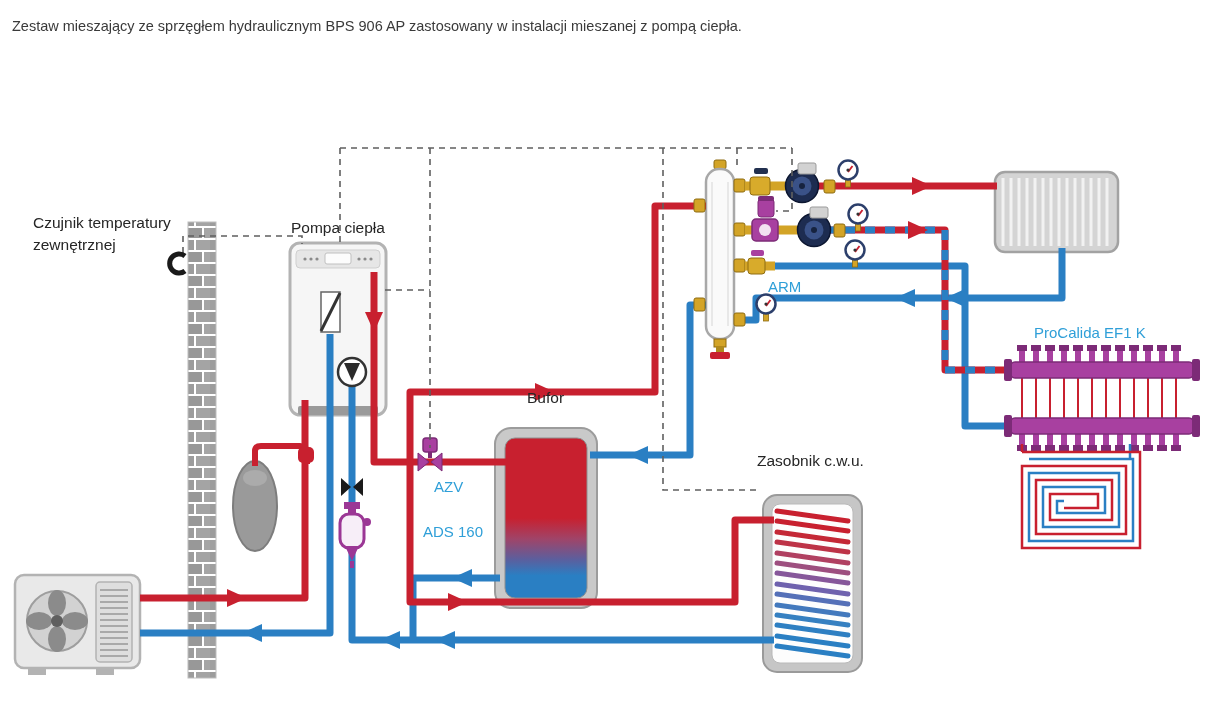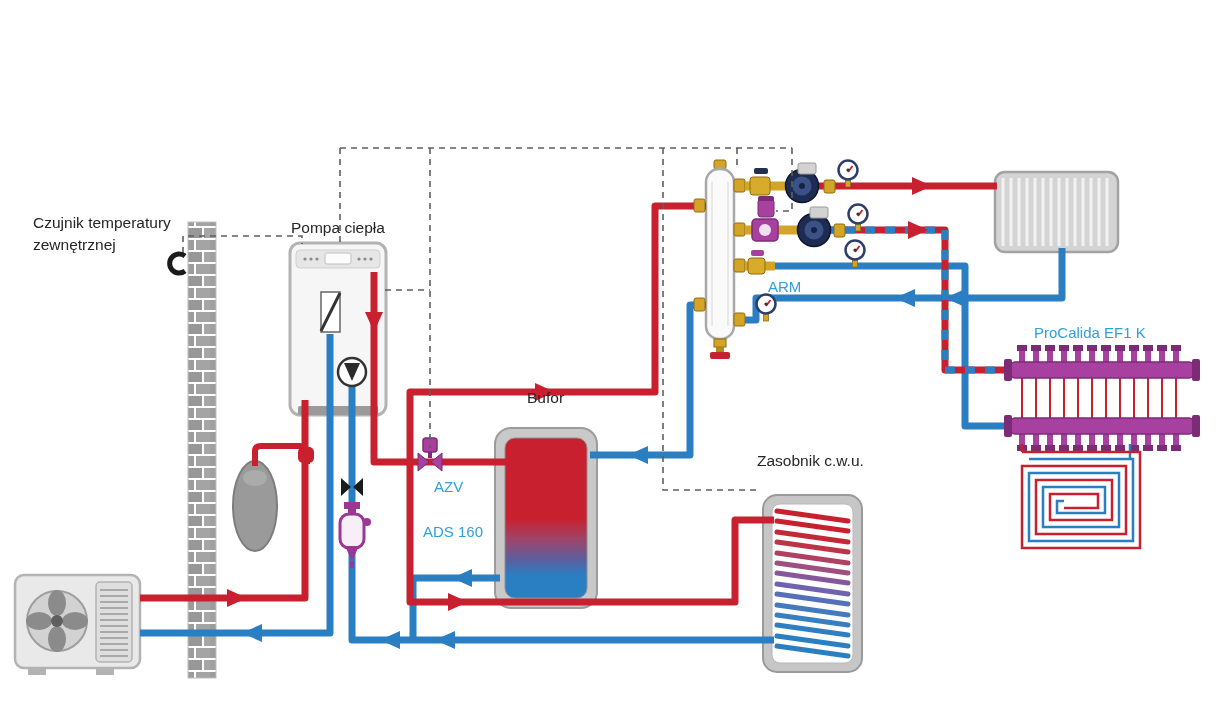--- a/index.html
+++ b/index.html
@@ -8,20 +8,21 @@
   .caption{position:absolute;left:12px;top:18px;font-size:14.5px;color:#3a3a3a;}
   svg{position:absolute;left:0;top:0;}
   svg text{font-family:"Liberation Sans", sans-serif;}
   .lbl{font-size:15.5px;fill:#262626;}
   .lbl-blue{font-size:15px;fill:#2f9fd8;}
 </style>
 </head>
 <body>
 
 <div class="stage">
+  <div class="caption">Zestaw mieszający ze sprzęgłem hydraulicznym BPS 906 AP zastosowany w instalacji mieszanej z pompą ciepła.</div>
 
   <svg width="1224" height="720" viewBox="0 0 1224 720">
     <defs>
       <pattern id="brick" width="30" height="24" patternUnits="userSpaceOnUse">
         <rect width="30" height="24" fill="#ffffff"></rect>
         <rect x="0" y="0" width="14" height="10" fill="#9c9c9c"></rect>
         <rect x="16" y="0" width="14" height="10" fill="#a4a4a4"></rect>
         <rect x="-8" y="12" width="14" height="10" fill="#a0a0a0"></rect>
         <rect x="8" y="12" width="14" height="10" fill="#989898"></rect>
         <rect x="24" y="12" width="14" height="10" fill="#a6a6a6"></rect>

